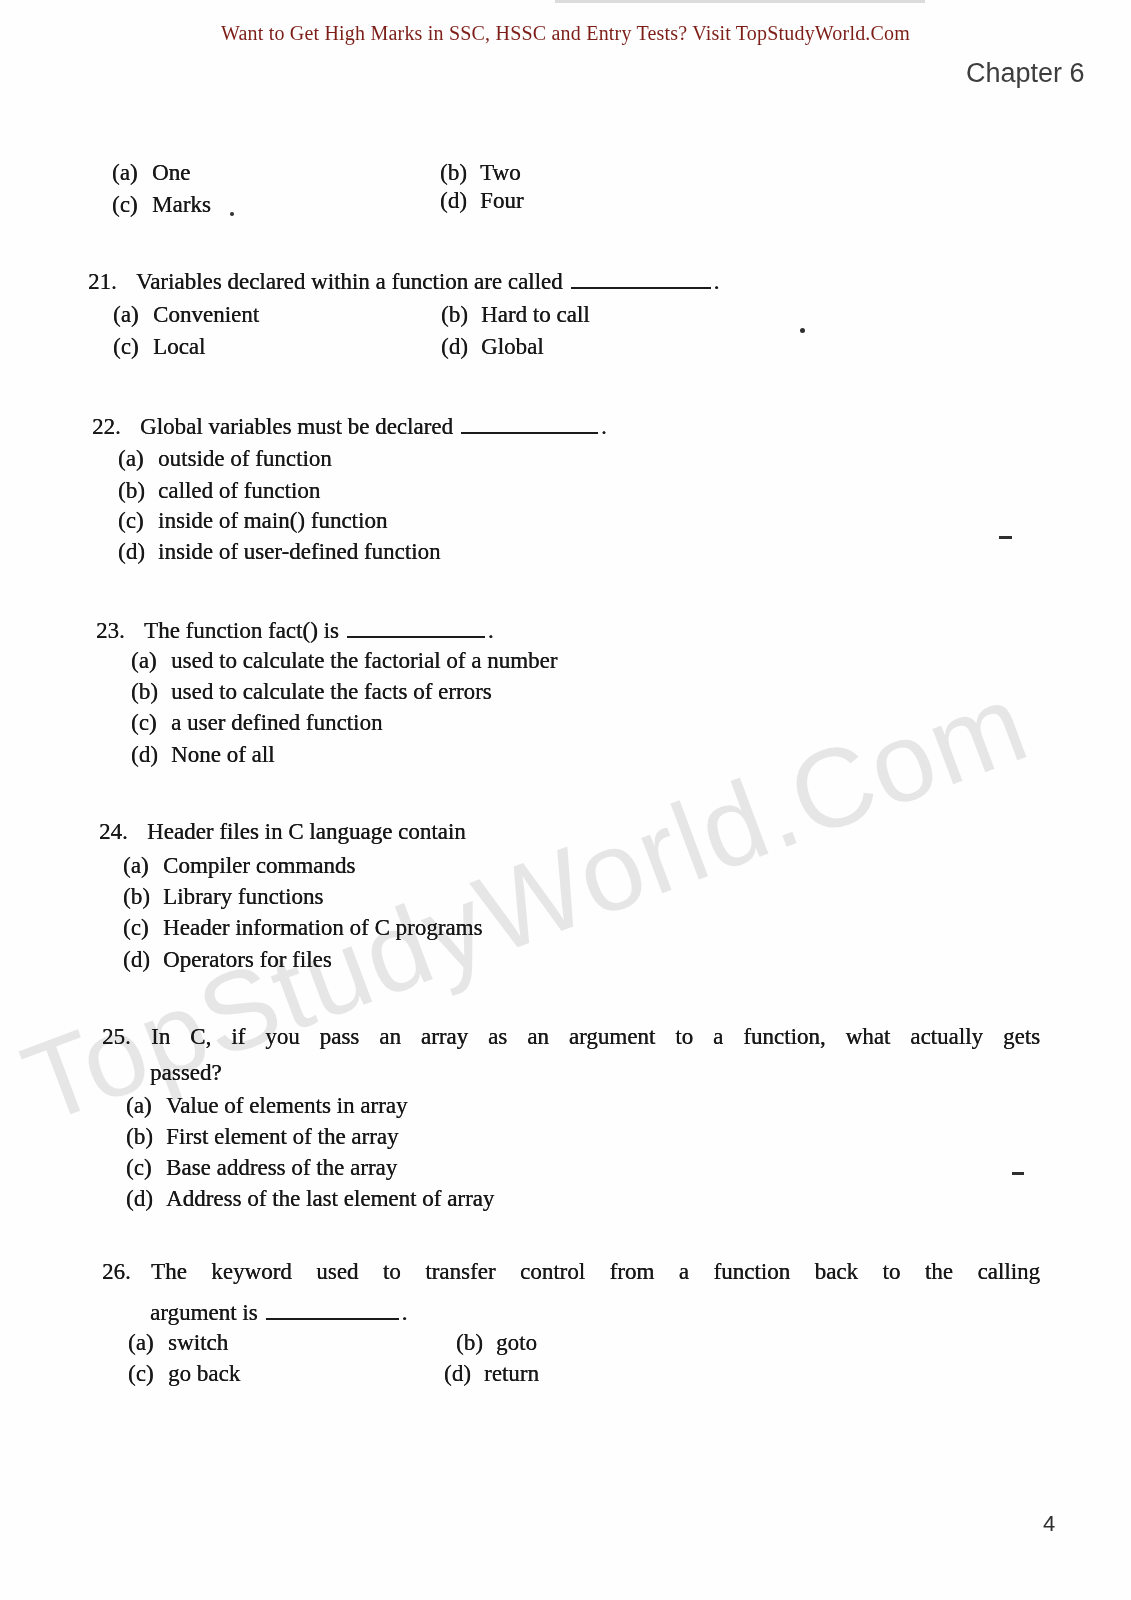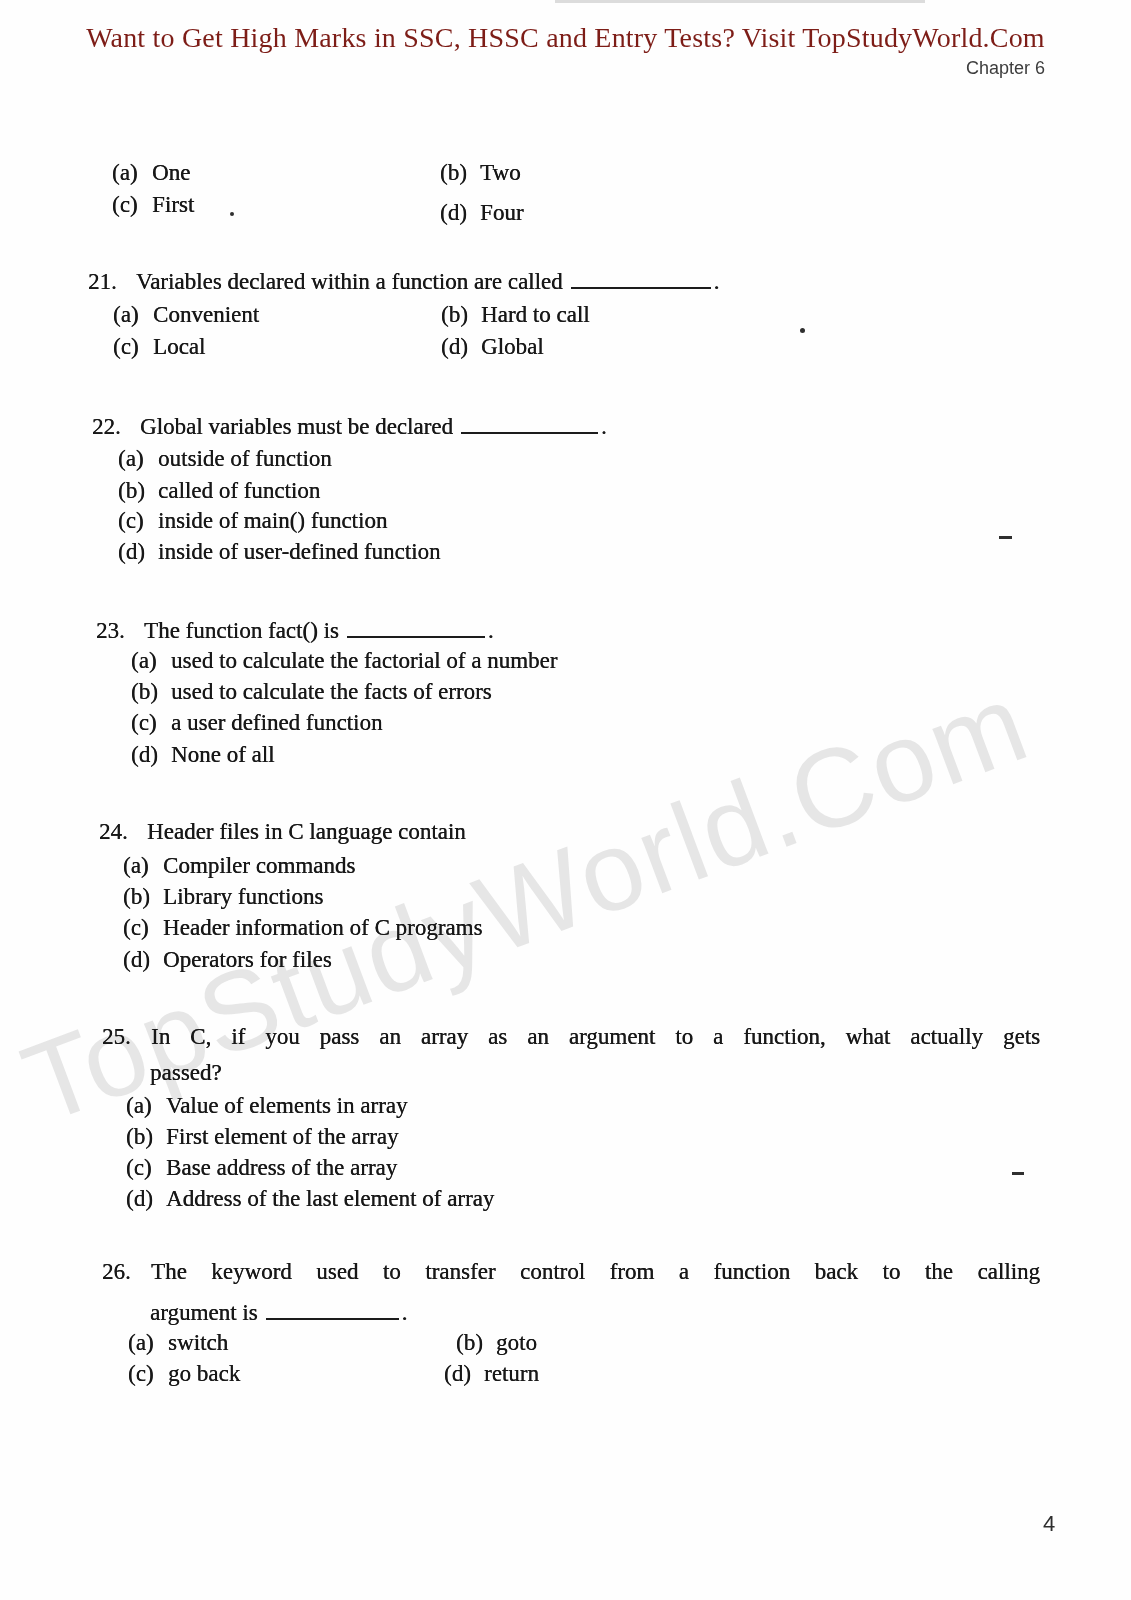--- a/index.html
+++ b/index.html
@@ -9,28 +9,28 @@
     margin:0 auto;
     background:#fefefe;
     overflow:hidden;
     font-family:"Liberation Serif", serif;
     color:#181818;
   }
   
   .promo{
     position:absolute;top:22px;left:0;width:100%;
     text-align:center;
-    font-size:28px;
+    font-size:20px;
     color:#7d1d17;
     letter-spacing:.2px;
   }
   .chapter{
     position:absolute;top:58px;left:966px;
     font-family:"Liberation Sans", sans-serif;
-    font-size:18px;color:#3d3d3d;
+    font-size:27px;color:#3d3d3d;
   }
   
   .watermark{
     position:absolute;left:30px;top:1033px;
     font-family:"Liberation Sans", sans-serif;
     font-size:112px;font-weight:400;letter-spacing:2px;
     color:rgba(60,60,60,0.12);
     white-space:nowrap;line-height:1;
     transform:rotate(-20.5deg);
     transform-origin:0 50%;
@@ -83,23 +83,23 @@
   <div class="promo">Want to Get High Marks in SSC, HSSC and Entry Tests? Visit TopStudyWorld.Com</div>
   <div class="chapter">Chapter 6</div>
 
   <div class="opt" style="top:158px;left:112px">
     <span class="olabel">(a)</span><span>One</span>
   </div>
   <div class="opt" style="top:158px;left:440px">
     <span class="olabel">(b)</span><span>Two</span>
   </div>
   <div class="opt" style="top:190px;left:112px">
-    <span class="olabel">(c)</span><span>First</span>
-  </div>
-  <div class="opt" style="top:198px;left:440px">
+    <span class="olabel">(c)</span><span>Marks</span>
+  </div>
+  <div class="opt" style="top:186px;left:440px">
     <span class="olabel">(d)</span><span>Four</span>
   </div>
 
   <div class="q" style="top:264px;left:88px">
     <span class="qnum">21.</span><span>Variables declared within a function are called</span><span class="blank" style="width:140px"></span><span>.</span>
   </div>
   <div class="opt" style="top:300px;left:113px">
     <span class="olabel">(a)</span><span>Convenient</span>
   </div>
   <div class="opt" style="top:300px;left:441px">

